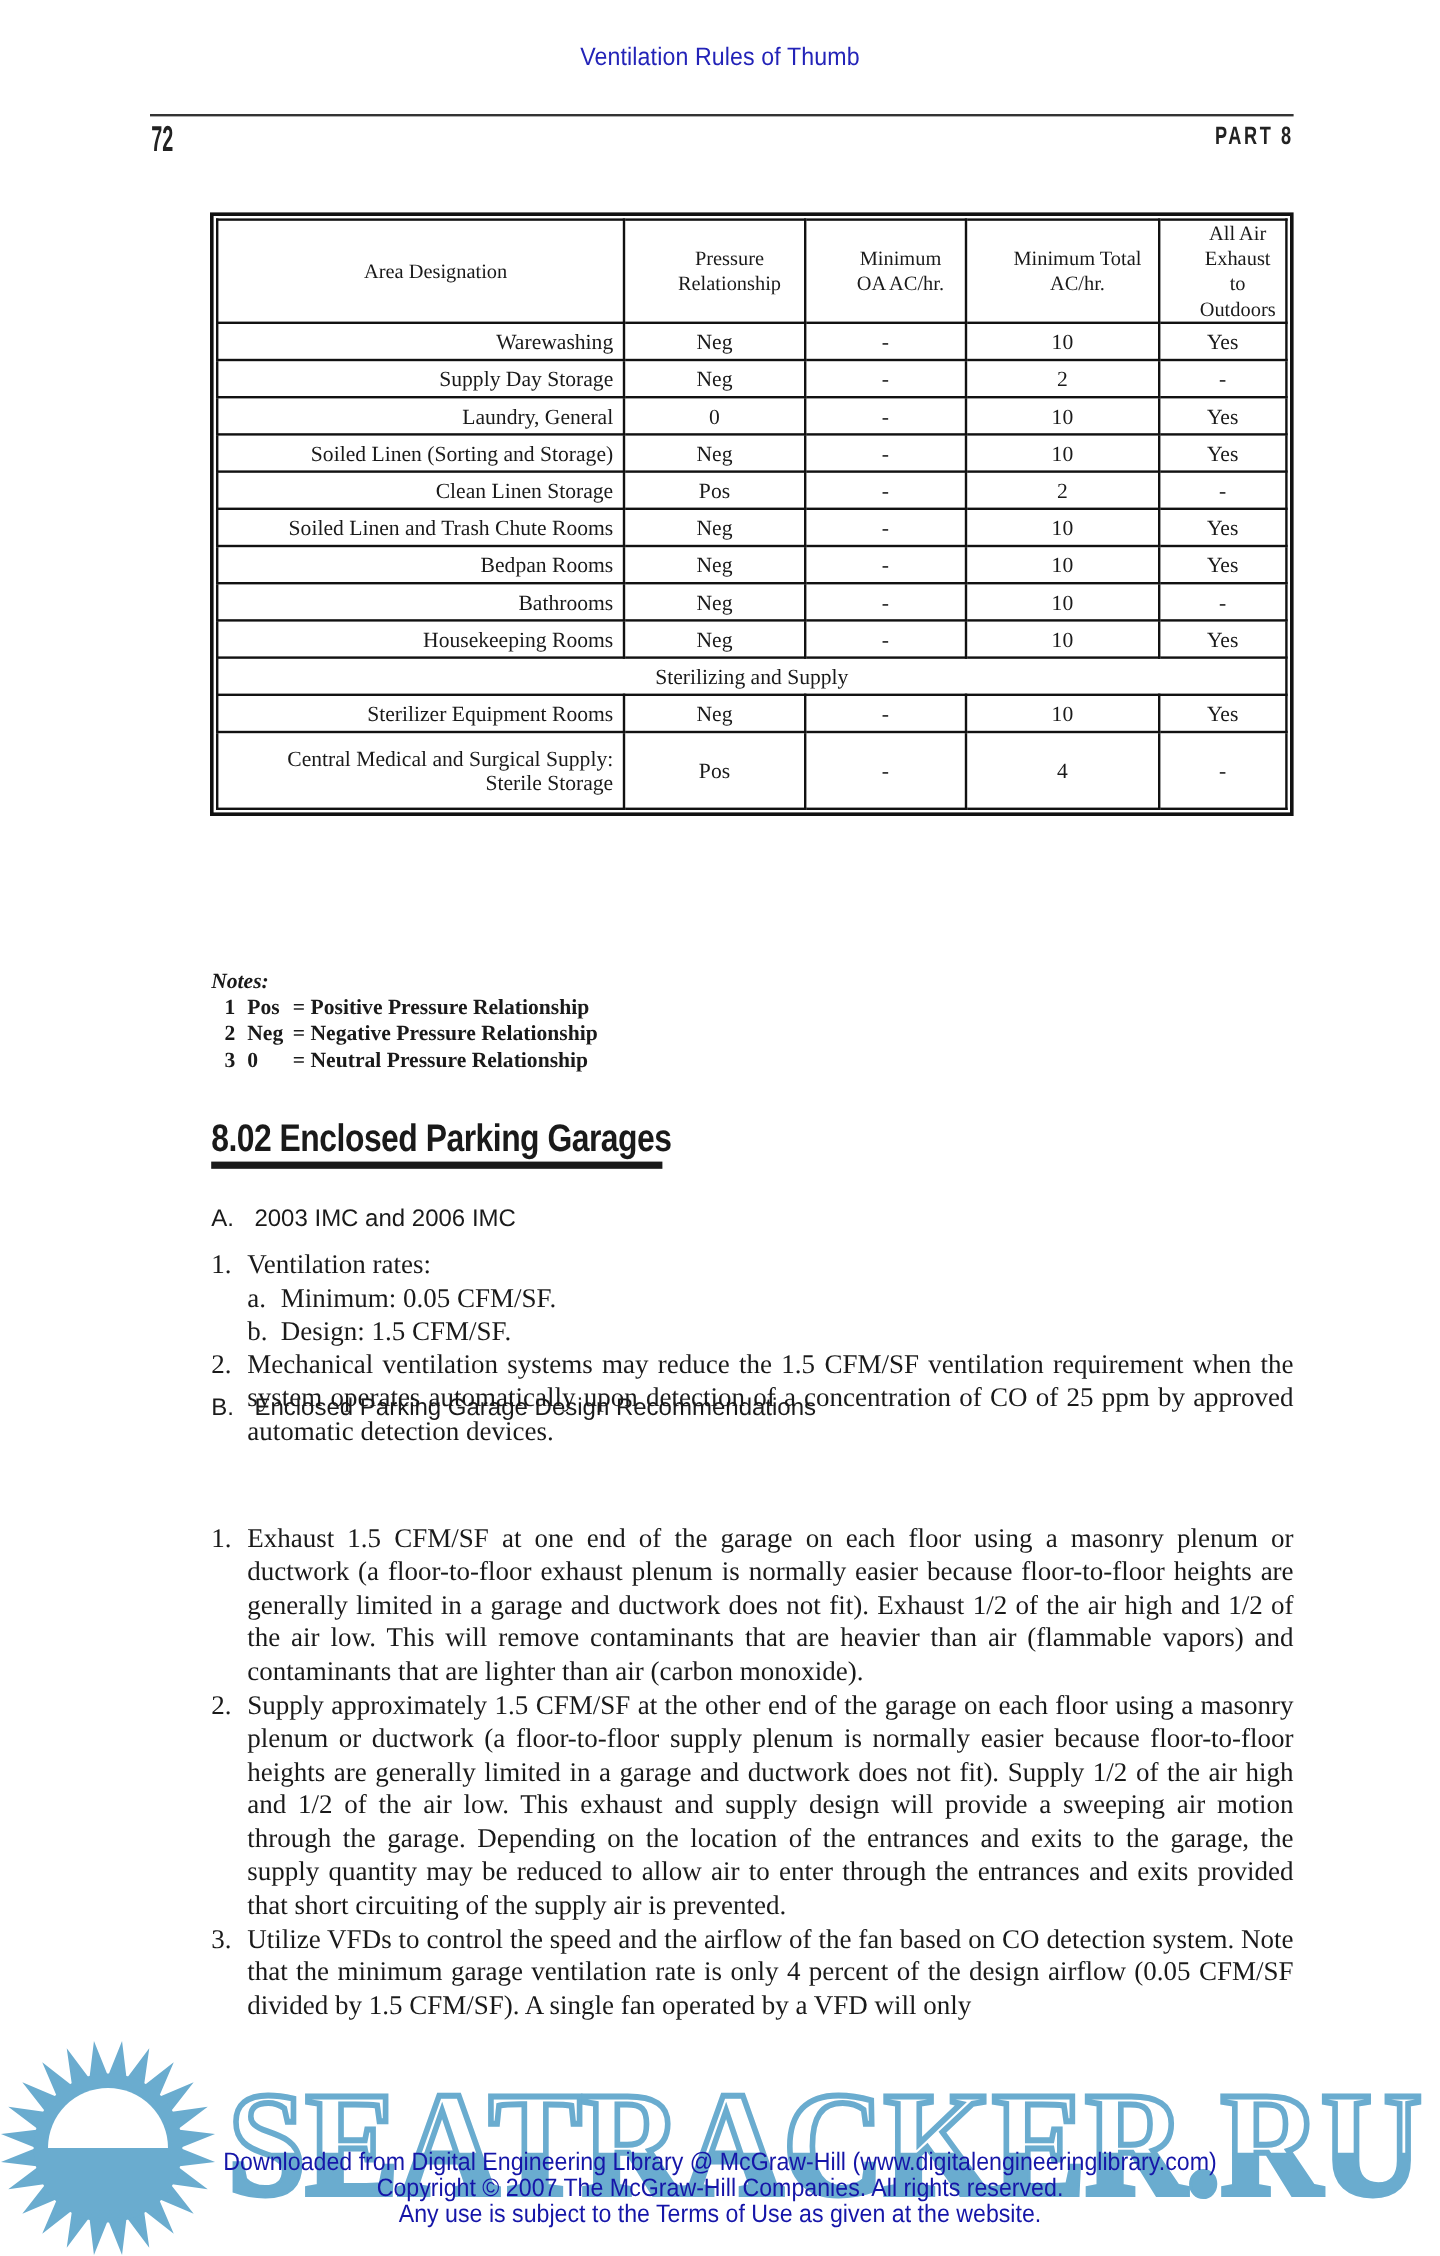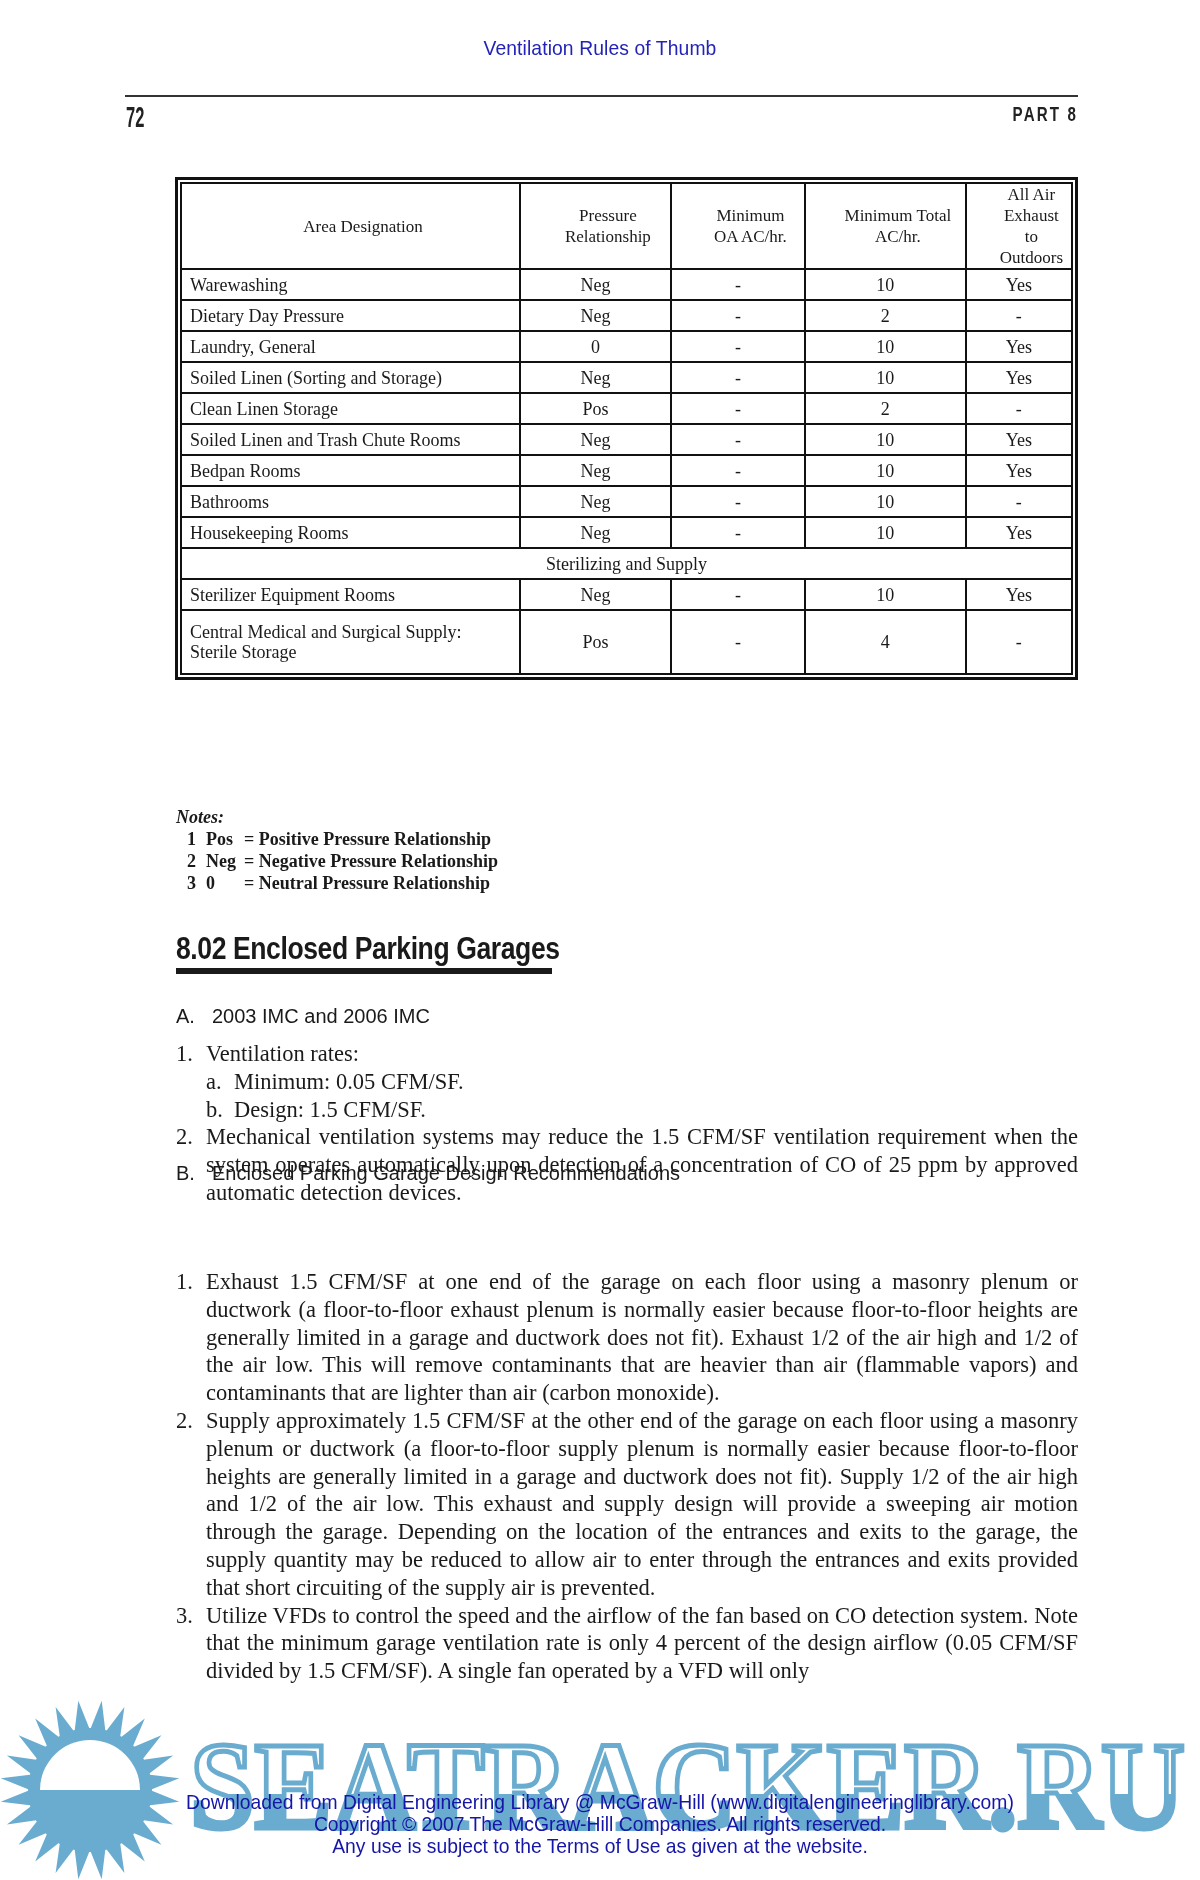--- a/index.html
+++ b/index.html
@@ -19,21 +19,21 @@
 
   
   .tbl-wrap { left: 175px; top: 177px; width: 903px; border: 3px solid #111; padding: 2px; box-sizing: border-box; }
   table.vent { border-collapse: collapse; width: 100%; font-size: 18px;
     font-family: "Liberation Serif", serif; }
   table.vent td, table.vent th { border: 2px solid #111; padding: 0 8px; vertical-align: middle;
     font-weight: normal; line-height: 20px; }
   table.vent th { font-size: 17px; line-height: 21px; text-align: center; height: 44px; padding-left: 33px; }
   table.vent td { height: 29px; }
   table.vent td.c { text-align: center; }
-  table.vent td.area { text-align: left; }
+  table.vent td.area { text-align: right; }
   table.vent tr.tall td { height: 45px; }
   table.vent tr.taller td { height: 62px; }
   table.vent td.section { text-align: center; }
   .col-area { width: 396px; }
   .col-press { width: 118px; }
   .col-oa { width: 102px; }
   .col-tot { width: 141px; margin-left: 20px; }
 
   
   .notes { left: 176px; top: 806px; font-size: 18px; line-height: 22px; font-weight: bold; }
@@ -85,21 +85,21 @@
     </thead>
     <tbody id="tbody-group1">
         <tr>
           <td class="area">Warewashing</td>
           <td class="c">Neg</td>
           <td class="c">-</td>
           <td class="c">10</td>
           <td class="c">Yes</td>
         </tr>
         <tr>
-          <td class="area">Dietary Day Pressure</td>
+          <td class="area">Supply Day Storage</td>
           <td class="c">Neg</td>
           <td class="c">-</td>
           <td class="c">2</td>
           <td class="c">-</td>
         </tr>
         <tr>
           <td class="area">Laundry, General</td>
           <td class="c">0</td>
           <td class="c">-</td>
           <td class="c">10</td>

